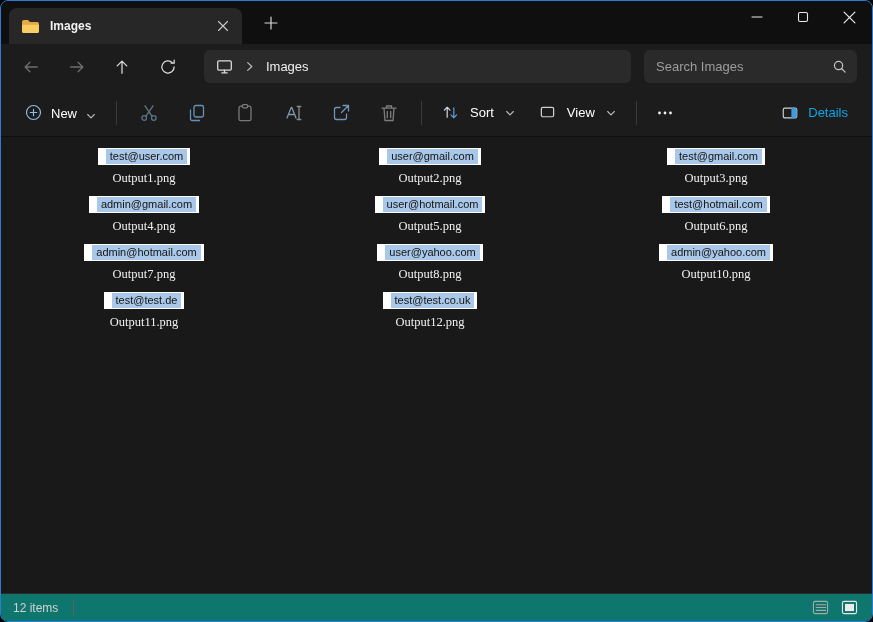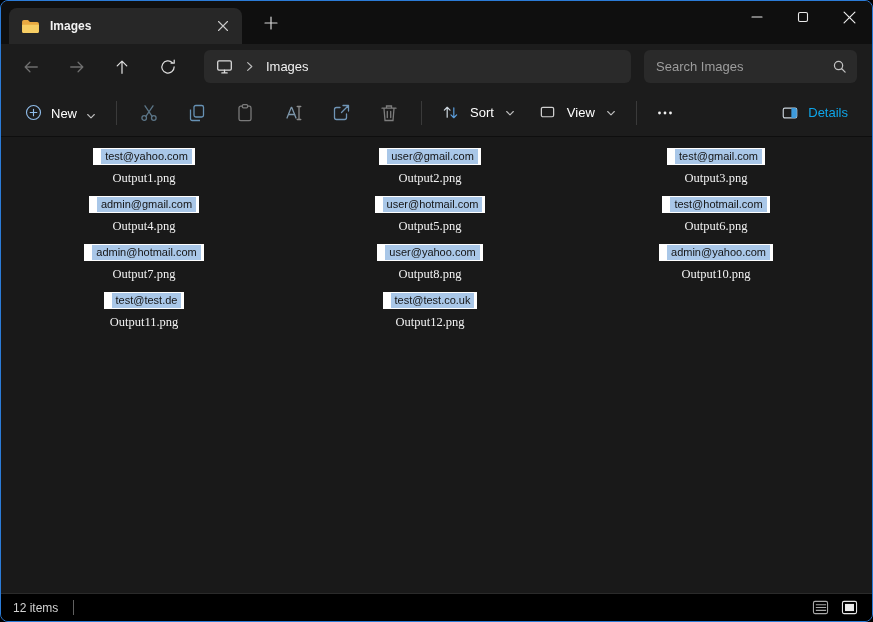--- a/index.html
+++ b/index.html
@@ -56,21 +56,21 @@
   .details-btn { margin-left:auto; display:flex; align-items:center; gap:9px; padding:0 10px; height:36px; border-radius:4px; color:#0ea5e9; font-size:13px; }
   .chev { display:flex; color:#bdbdbd; }
   
   .content { flex:1; background:#191919; overflow:hidden; }
   .file-grid { display:grid; grid-template-columns:repeat(3, 286px); padding-top:11px; }
   .file-item { height:48px; display:flex; flex-direction:column; align-items:center; }
   .thumb { background:#ffffff; padding:1px 3px 1px 8px; display:flex; align-items:center; height:17px; }
   .thumb-text { background:#a9c7e8; color:#141414; font-size:11px; line-height:13px; padding:1px 4px; white-space:nowrap; }
   .file-name { margin-top:6px; font-size:12.5px; color:#f2f2f2;font-family:Liberation Serif, serif; }
   
-  .statusbar { height:28px; flex:0 0 28px; background:#000000; border-top:1px solid #2a2a2a; display:flex; align-items:center; padding:0 12px; }
+  .statusbar { height:28px; flex:0 0 28px; background:#0f766e; border-top:1px solid #2a2a2a; display:flex; align-items:center; padding:0 12px; }
   .status-count { font-size:12px; color:#d2d2d2; }
   .status-sep { width:1px; height:15px; background:#606060; margin-left:15px; }
   .status-views { margin-left:auto; display:flex; gap:7px; }
   .status-view-btn { width:22px; height:20px; display:flex; align-items:center; justify-content:center; border-radius:3px; }
   svg { display:block; }
 </style>
 </head>
 <body>
 
 <div class="window">
@@ -265,21 +265,21 @@
         </svg>
       </span>
       <span>Details</span>
     </div>
   </div>
 
   <div class="content">
     <div class="file-grid">
     <div class="file-item">
       <div class="thumb">
-        <span class="thumb-text">test@yahoo.com</span>
+        <span class="thumb-text">test@user.com</span>
       </div>
       <div class="file-name">Output1.png</div>
     </div>
 
     <div class="file-item">
       <div class="thumb">
         <span class="thumb-text">user@gmail.com</span>
       </div>
       <div class="file-name">Output2.png</div>
     </div>

